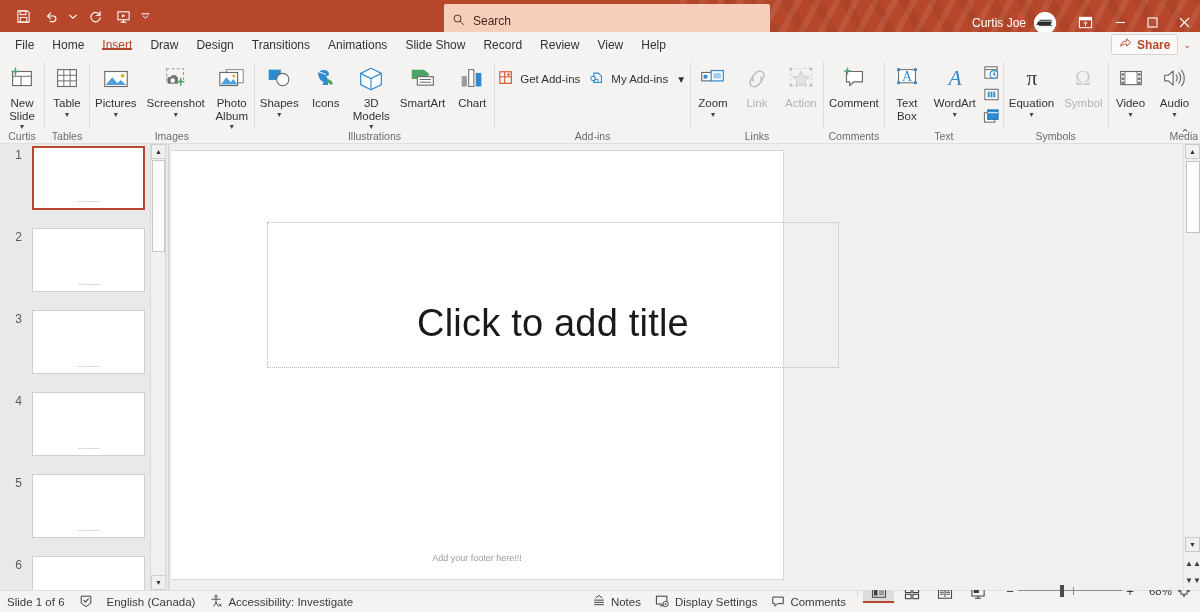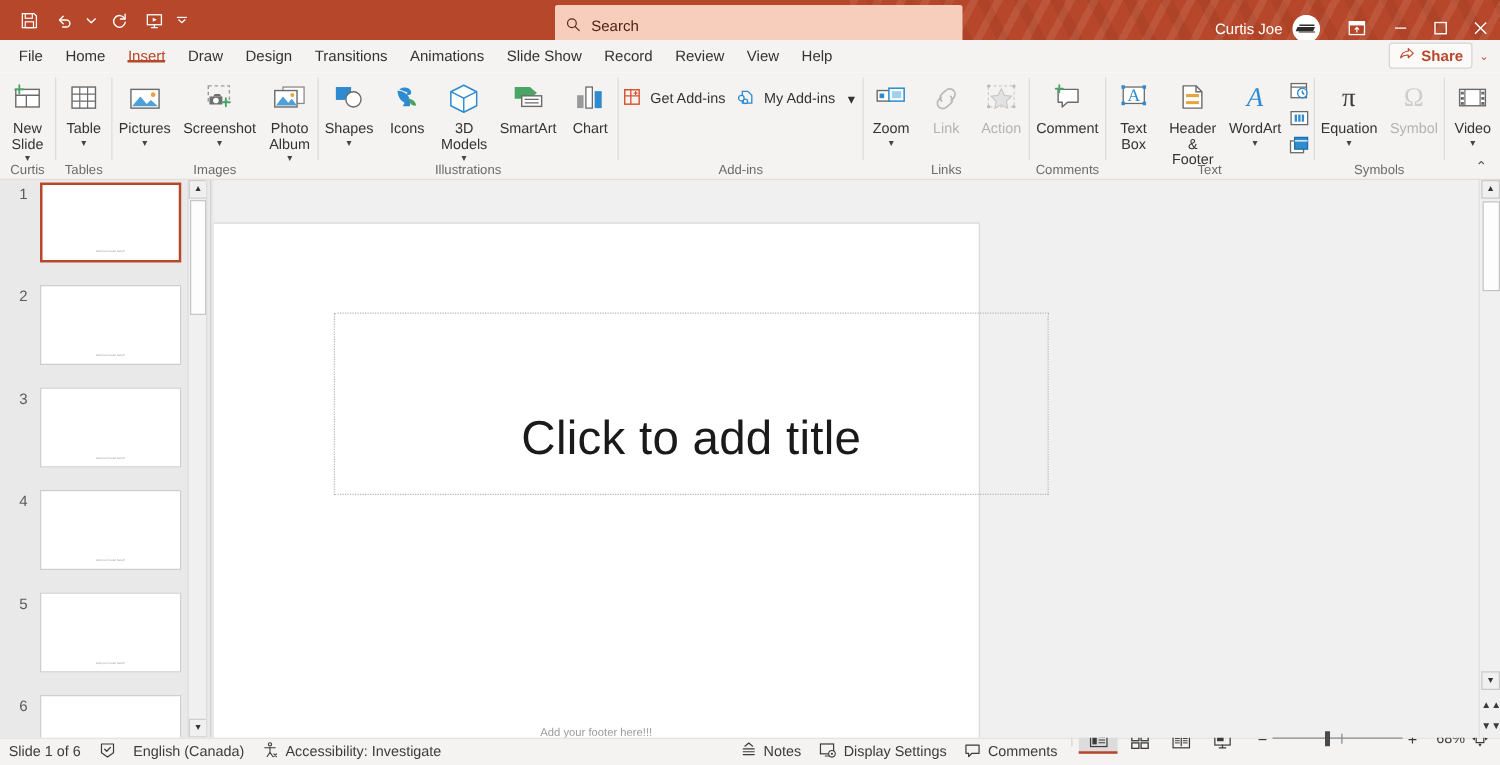--- a/index.html
+++ b/index.html
@@ -142,21 +142,20 @@
     position:absolute; left:1px; width:13px; background:#fdfdfd; border:1px solid #c6c6c6;
   }
   .splitter{ width:5px; background:#e9e9e9; flex:none; cursor:col-resize; position:relative;}
   .splitter:after{ content:""; position:absolute; left:2px; top:0; bottom:0; width:1px; background:#d2d2d2;}
 
   
   .canvas{ flex:1; position:relative; background:#f0f0f0; overflow:hidden; }
   .slide{
     position:absolute; left:0px; top:7px; width:612px; height:428px; background:#fff;
     box-shadow:0 0 0 1px #d8d8d8;
-    margin-top:28px;
   }
   .title-ph{
     position:absolute; left:96px; top:71px; width:572px; height:146px;
     border:1px dotted #b9b9b9; display:flex; align-items:flex-end; justify-content:center;
   }
   .title-ph .t{
     font-size:38px; color:#1a1a1a; font-weight:400; line-height:44px;
     padding-bottom:22px; letter-spacing:.2px; white-space:nowrap;
   }
   .slide-footer{
@@ -563,32 +562,20 @@
               <rect x="5.5" y="18.5" width="3" height="3" fill="#2e8bd0"></rect>
               <rect x="23.5" y="18.5" width="3" height="3" fill="#2e8bd0"></rect>
             </svg>
           </span>
           <span class="lbl">Text
 Box</span>
         </div>
         <div class="bigbtn">
           <span class="ic">
             <svg width="30" height="30" viewBox="0 0 32 32">
-              <path d="M8 5h11l5 5v14H8z" fill="#fff" stroke="#6a6a6a" stroke-width="1.2" stroke-linejoin="round"></path>
-              <path d="M19 5v5h5" fill="none" stroke="#6a6a6a" stroke-width="1.2"></path>
-              <rect x="10.5" y="12" width="11" height="2.6" fill="#e8a33d"></rect>
-              <rect x="10.5" y="18" width="11" height="2.6" fill="#e8a33d"></rect>
-            </svg>
-          </span>
-          <span class="lbl">Header
-&amp; Footer</span>
-        </div>
-        <div class="bigbtn">
-          <span class="ic">
-            <svg width="30" height="30" viewBox="0 0 32 32">
               <text x="16" y="22" font-size="23" text-anchor="middle" fill="#2e8bd0" font-style="italic" font-family="Liberation Serif, serif">A</text>
             </svg>
           </span>
           <span class="lbl">WordArt</span>
           <span class="cv">▾</span>
         </div>
         <div class="stack">
           <div class="minibtn">
             <svg width="17" height="17" viewBox="0 0 18 18">
               <rect x="2" y="3" width="13" height="12" fill="#fff" stroke="#6a6a6a" stroke-width="1.1"></rect>

